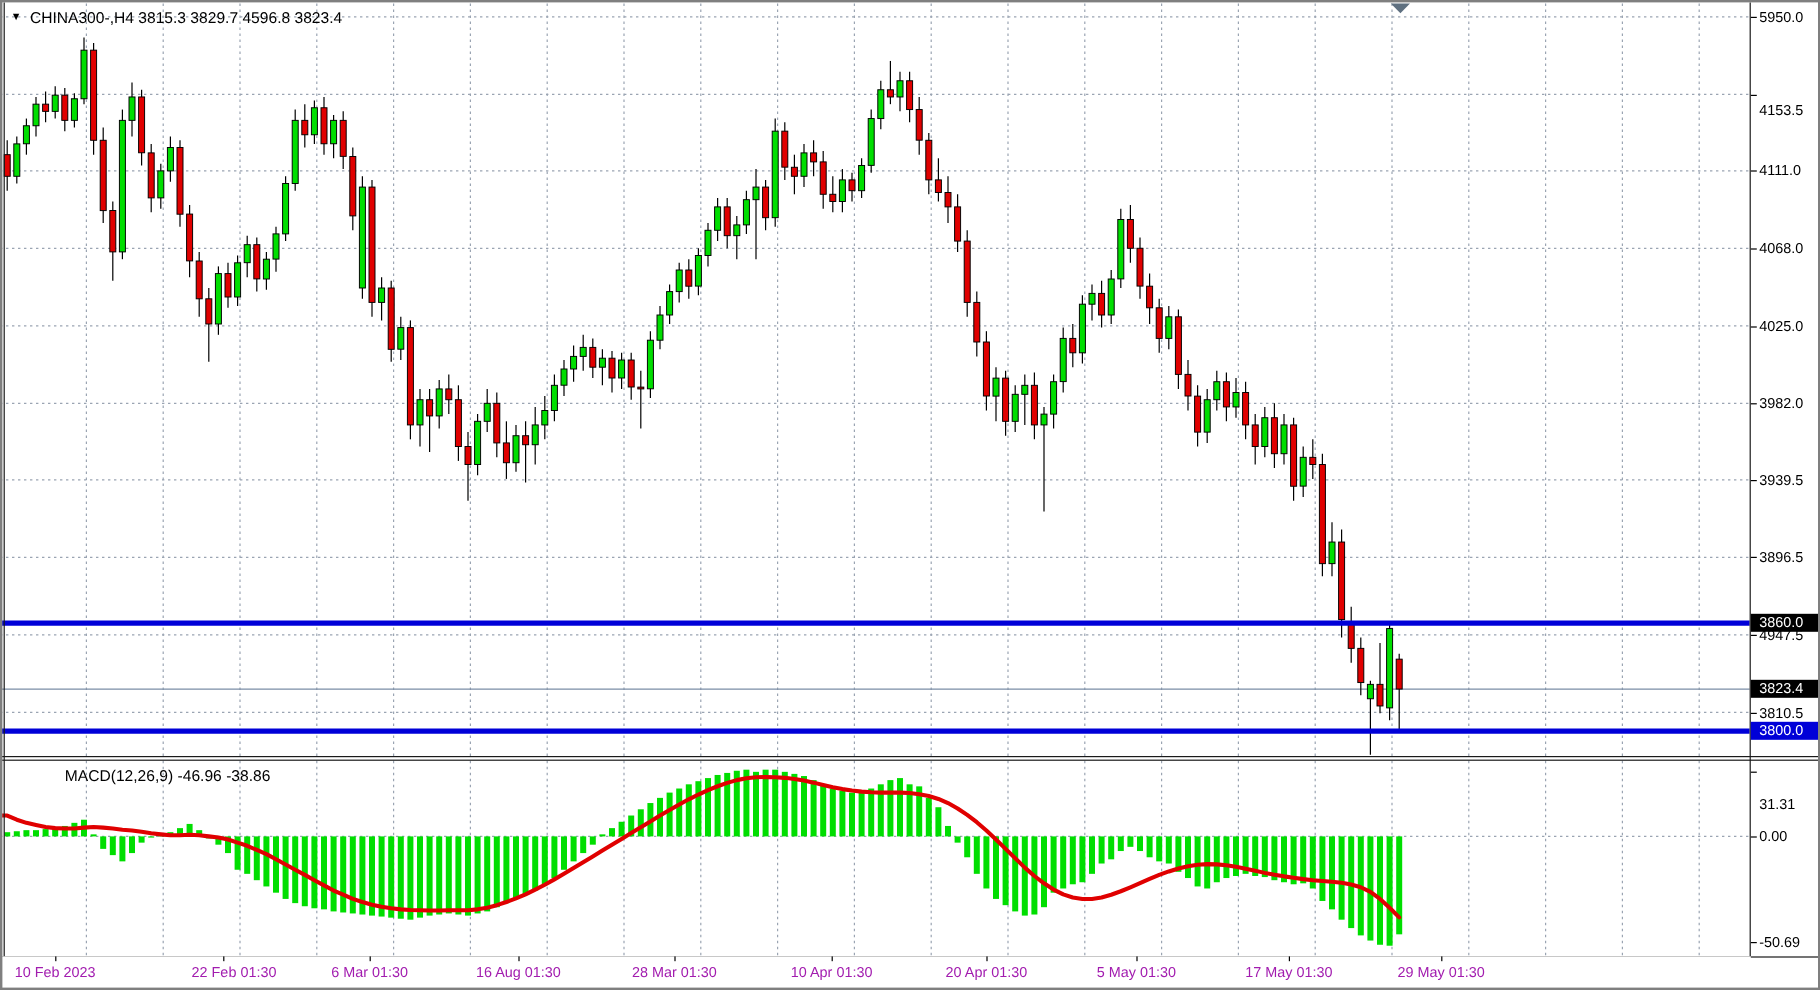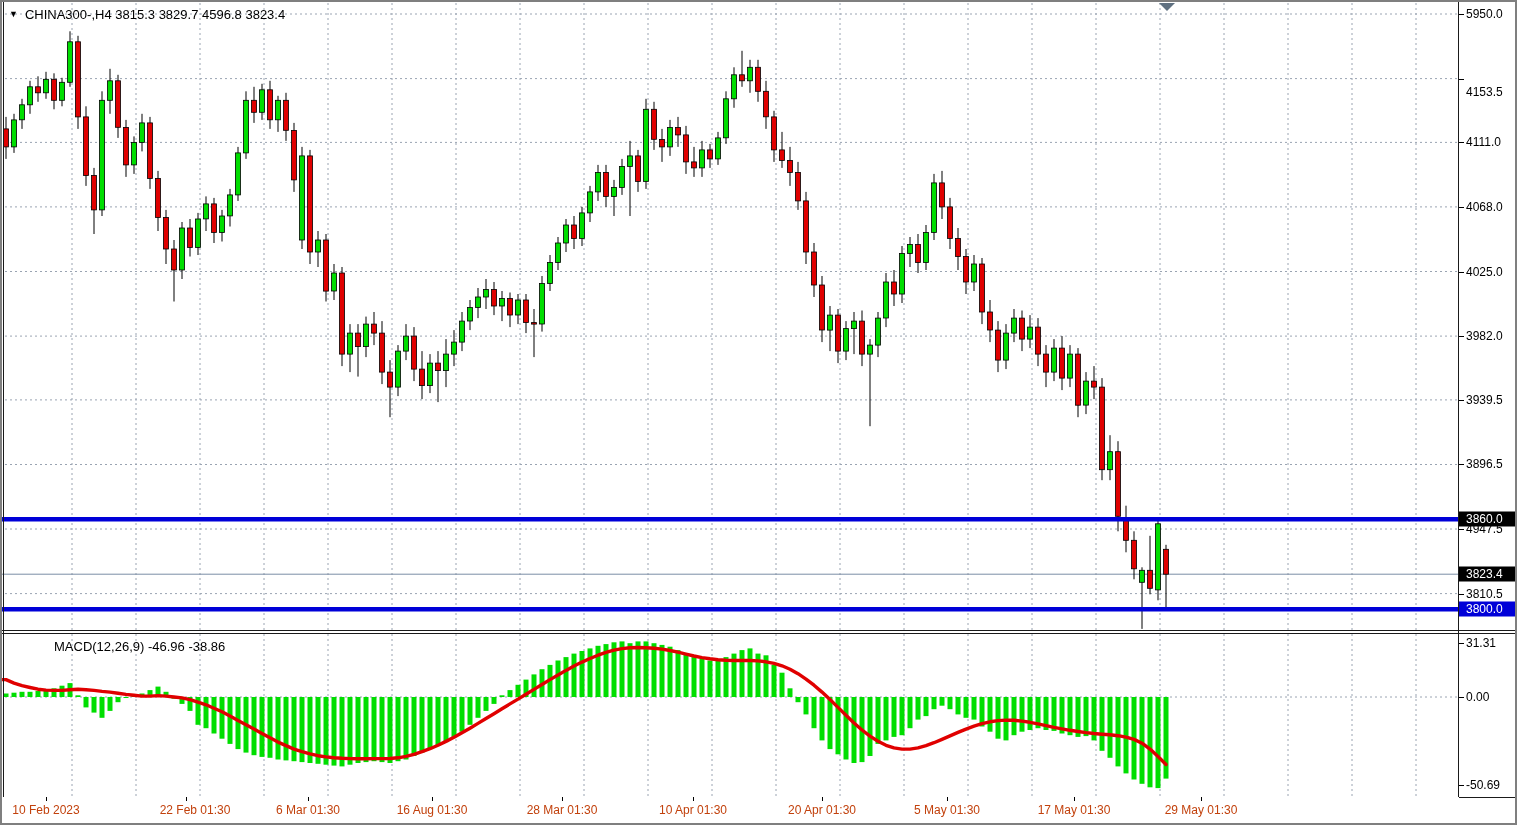--- a/index.html
+++ b/index.html
@@ -12,21 +12,21 @@
   .title-row{position:absolute;left:9px;top:7px;display:flex;align-items:center;
              font-size:13px;color:#000;white-space:pre;}
   .title-row .tri{font-size:9px;margin-right:7px;position:relative;top:-1px;}
   .macd-row{position:absolute;left:9px;top:639px;font-size:13px;color:#000;white-space:pre;margin-left:45px;}
   .axis-label{position:absolute;left:1466px;transform:translateY(-50%);
               font-size:12px;color:#000;white-space:nowrap;}
   .axis-tick{position:absolute;left:1459px;width:5px;height:1px;background:#000;}
   .price-tag{position:absolute;left:1459px;width:58px;height:15px;transform:translateY(-50%);
              color:#fff;font-size:12px;line-height:15px;padding-left:7px;box-sizing:border-box;}
   .time-strip{position:absolute;left:0;top:797px;width:1459px;height:28px;background:#fff;}
-  .time-label{position:absolute;top:6px;transform:translateX(-50%);font-size:12px;color:#c2410c;white-space:nowrap;}
+  .time-label{position:absolute;top:6px;transform:translateX(-50%);font-size:12px;color:#a21caf;white-space:nowrap;}
   .time-tick{position:absolute;top:0;width:1px;height:4px;background:#000;}
   .shift-marker{position:absolute;left:1159px;top:3px;width:0;height:0;
                 border-left:8px solid transparent;border-right:8px solid transparent;
                 border-top:8px solid #5f7080;}
 </style>
 </head>
 <body>
 
 <div class="screen">
 
@@ -567,21 +567,21 @@
       <div class="axis-label" style="top:336px">3982.0</div>
       <div class="axis-tick" style="top:400px"></div>
       <div class="axis-label" style="top:400px">3939.5</div>
       <div class="axis-tick" style="top:464px"></div>
       <div class="axis-label" style="top:464px">3896.5</div>
       <div class="axis-tick" style="top:529px"></div>
       <div class="axis-label" style="top:529px">4947.5</div>
       <div class="axis-tick" style="top:594px"></div>
       <div class="axis-label" style="top:594px">3810.5</div>
       <div class="axis-tick" style="top:643px"></div>
-      <div class="axis-label" style="top:643px">31.31</div>
+      <div class="axis-label" style="top:670px">31.31</div>
       <div class="axis-tick" style="top:697px"></div>
       <div class="axis-label" style="top:697px">0.00</div>
       <div class="axis-tick" style="top:785px"></div>
       <div class="axis-label" style="top:785px">-50.69</div>
       <div class="price-tag" style="top:519px;background:#000000">3860.0</div>
       <div class="price-tag" style="top:574px;background:#000000">3823.4</div>
       <div class="price-tag" style="top:609px;background:#0000d8">3800.0</div>
     </div>
 
   <div class="time-strip" id="time-axis">

